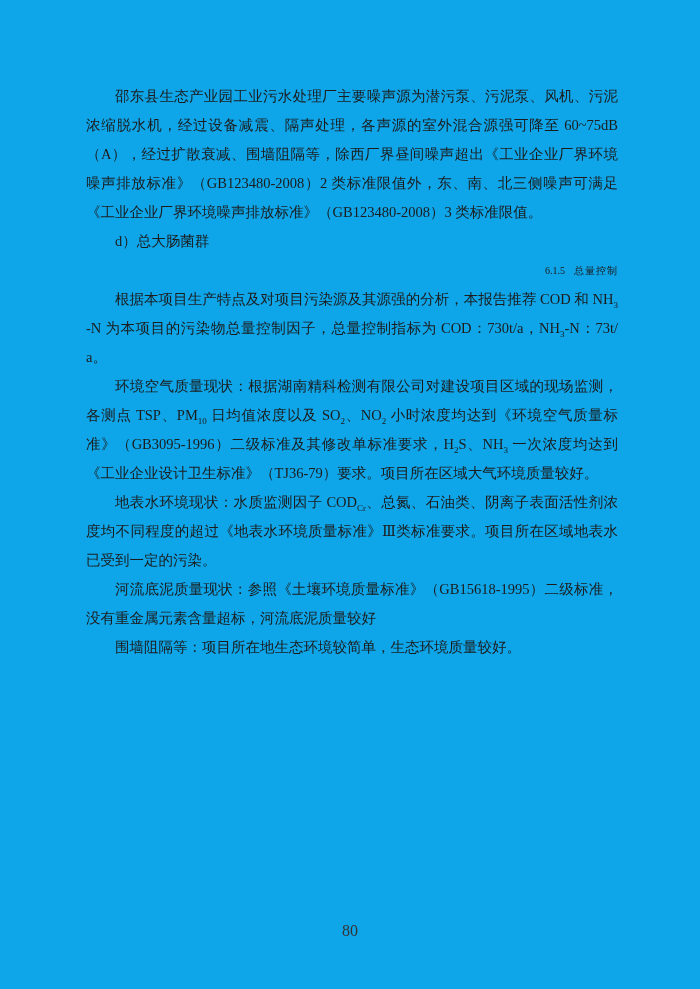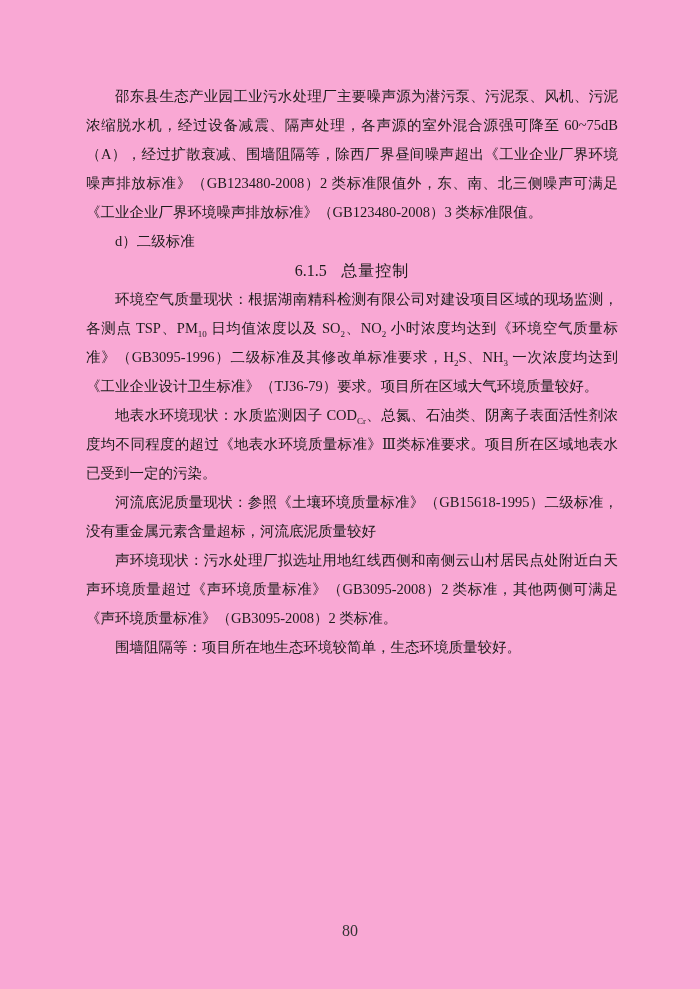--- a/index.html
+++ b/index.html
@@ -5,21 +5,21 @@
   html, body {
     margin: 0;
     padding: 0;
     background: #ffffff;
   }
   .page {
     position: relative;
     width: 700px;
     height: 989px;
     margin: 0 auto;
-    background: #f9a8d4;
+    background: #0ea5e9;
     font-family: "Liberation Serif", "DejaVu Serif", serif;
     color: #1c1c1c;
     overflow: hidden;
   }
   .content {
     position: absolute;
     left: 86px;
     top: 82px;
     width: 532px;
   }
@@ -27,23 +27,23 @@
     margin: 0;
     font-size: 14.5px;
     line-height: 29px;
     text-align: justify;
     text-justify: inter-ideograph;
     text-indent: 2em;
     word-break: break-all;
   }
   .heading {
     margin: 0;
-    font-size: 16px;
+    font-size: 10px;
     line-height: 29px;
-    text-align: center;
+    text-align: right;
     text-indent: 0;
     font-weight: normal;
   }
   .heading .htitle {
     margin-left: 0.9em;
     letter-spacing: 1px;
   }
   sub {
     font-size: 0.62em;
     line-height: 0;
@@ -59,37 +59,37 @@
   }
 </style>
 </head>
 <body>
 
 <div class="page">
   <div class="content">
 
     <p class="para">邵东县生态产业园工业污水处理厂主要噪声源为潜污泵、污泥泵、风机、污泥浓缩脱水机，经过设备减震、隔声处理，各声源的室外混合源强可降至 60~75dB（A），经过扩散衰减、围墙阻隔等，除西厂界昼间噪声超出《工业企业厂界环境噪声排放标准》（GB123480-2008）2 类标准限值外，东、南、北三侧噪声可满足《工业企业厂界环境噪声排放标准》（GB123480-2008）3 类标准限值。</p>
 
-    <p class="para">d）二级标准</p>
+    <p class="para">d）总大肠菌群</p>
 
 
     <p class="heading">
       <span class="hnum">6.1.5</span><span class="htitle">总量控制</span>
     </p>
 
+    <p class="para">根据本项目生产特点及对项目污染源及其源强的分析，本报告推荐 COD 和 NH<sub>3</sub>-N 为本项目的污染物总量控制因子，总量控制指标为 COD：730t/a，NH<sub>3</sub>-N：73t/a。</p>
 
 
 
     <p class="para">环境空气质量现状：根据湖南精科检测有限公司对建设项目区域的现场监测，各测点 TSP、PM<sub>10</sub> 日均值浓度以及 SO<sub>2</sub>、NO<sub>2</sub> 小时浓度均达到《环境空气质量标准》（GB3095-1996）二级标准及其修改单标准要求，H<sub>2</sub>S、NH<sub>3</sub> 一次浓度均达到《工业企业设计卫生标准》（TJ36-79）要求。项目所在区域大气环境质量较好。</p>
 
     <p class="para">地表水环境现状：水质监测因子 COD<sub>Cr</sub>、总氮、石油类、阴离子表面活性剂浓度均不同程度的超过《地表水环境质量标准》Ⅲ类标准要求。项目所在区域地表水已受到一定的污染。</p>
 
     <p class="para">河流底泥质量现状：参照《土壤环境质量标准》（GB15618-1995）二级标准，没有重金属元素含量超标，河流底泥质量较好</p>
 
 
-    <p class="para">声环境现状：污水处理厂拟选址用地红线西侧和南侧云山村居民点处附近白天声环境质量超过《声环境质量标准》（GB3095-2008）2 类标准，其他两侧可满足《声环境质量标准》（GB3095-2008）2 类标准。</p>
 
     <p class="para">围墙阻隔等：项目所在地生态环境较简单，生态环境质量较好。</p>
 
   </div>
 
   <div class="page-number">80</div>
 </div>
 
 </body></html>

